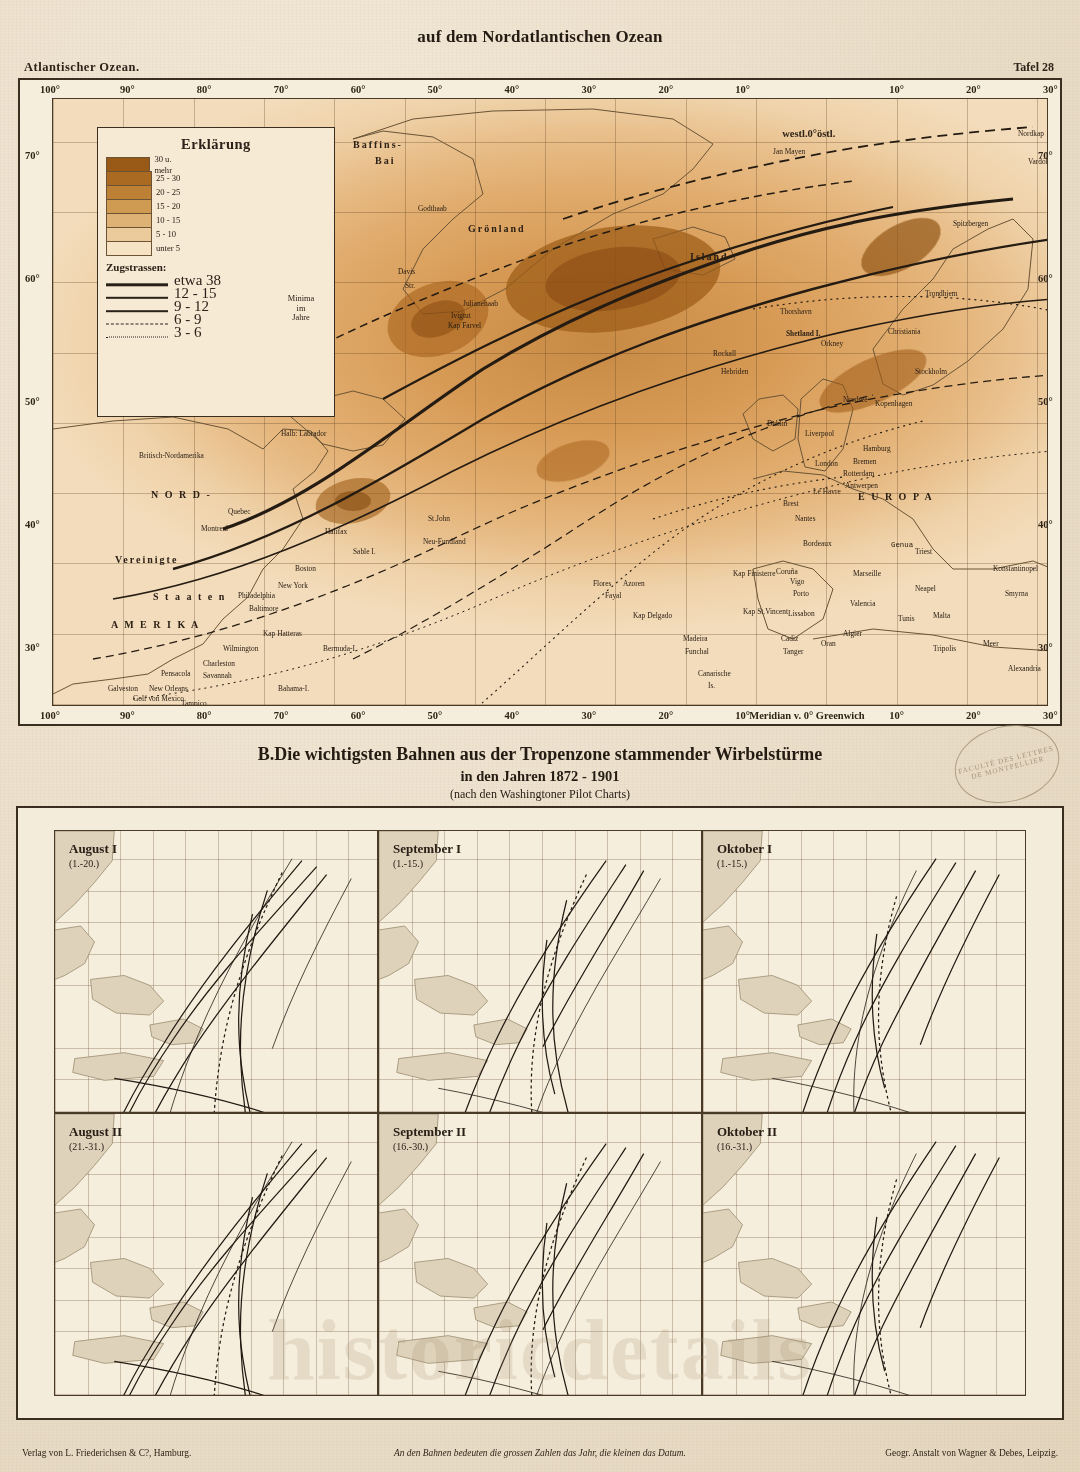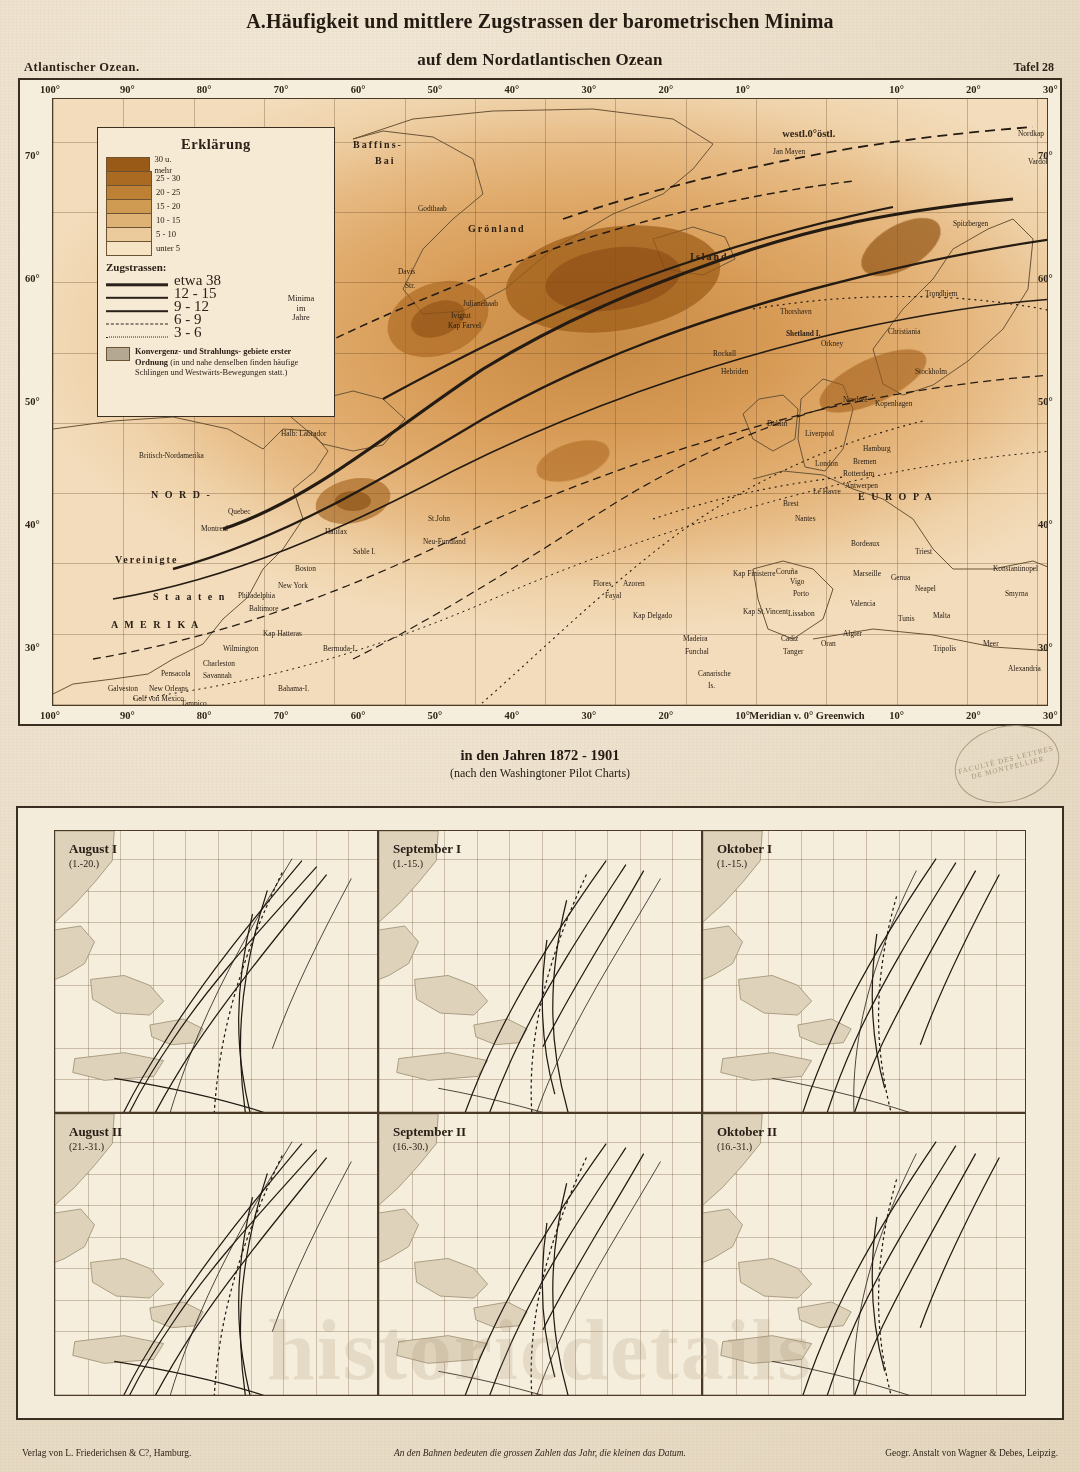--- a/index.html
+++ b/index.html
@@ -136,21 +136,20 @@
     letter-spacing:2px;pointer-events:none;user-select:none;
   }
 </style>
 </head>
 <body>
 
 <div id="page">
   <div class="paper-noise"></div>
 
   <div class="title-a">
-    <span>A.Häufigkeit und mittlere Zugstrassen der barometrischen Minima</span>
     <span class="l2">auf dem Nordatlantischen Ozean</span>
   </div>
   <div class="label-ocean">Atlantischer Ozean.</div>
   <div class="label-tafel">Tafel 28</div>
 
   <div id="mapA">
     <div class="inner" id="mapAInner">
       <div class="grat"></div>
       <svg id="mapAsvg" width="1000" height="612" viewBox="0 0 1000 612" style="position:absolute;left:0;top:0;">
 
@@ -261,28 +260,20 @@
                   <b style="height:0;border-top:1px dotted #2a2119;background:none;"></b>
                 </span>
                 <span>3 - 6</span>
               </div>
             </div>
           <div class="brace" style="width:50px;display:flex;flex-direction:column;justify-content:center;align-items:center;line-height:1.15;">
             <span>Minima</span>
             <span>im</span>
             <span>Jahre</span>
           </div>
-        </div>
-        <div class="conv">
-          <i></i>
-          <p>
-            <b>Konvergenz- und Strahlungs-</b>
-            <b>gebiete erster Ordnung</b>
-            <span>(in und nahe denselben finden häufige Schlingen und Westwärts-Bewegungen statt.)</span>
-          </p>
         </div>
       </div>
 
       <div id="placeNames">
           <div class="pn mid" style="left: 300px; top: 40px;">Baffins-</div>
           <div class="pn mid" style="left: 322px; top: 56px;">Bai</div>
           <div class="pn mid" style="left: 415px; top: 124px;">Grönland</div>
           <div class="pn mid" style="left: 637px; top: 152px;">Island</div>
           <div class="pn" style="left: 345px; top: 168px;">Davis</div>
           <div class="pn" style="left: 352px; top: 182px;">Str.</div>
@@ -335,37 +326,37 @@
           <div class="pn" style="left: 108px; top: 570px;">Pensacola</div>
           <div class="pn" style="left: 96px; top: 585px;">New Orleans</div>
           <div class="pn" style="left: 55px; top: 585px;">Galveston</div>
           <div class="pn" style="left: 128px; top: 600px;">Tampico</div>
           <div class="pn" style="left: 714px; top: 320px;">Dublin</div>
           <div class="pn" style="left: 752px; top: 330px;">Liverpool</div>
           <div class="pn" style="left: 762px; top: 360px;">London</div>
           <div class="pn" style="left: 760px; top: 388px;">Le Havre</div>
           <div class="pn" style="left: 730px; top: 400px;">Brest</div>
           <div class="pn" style="left: 742px; top: 415px;">Nantes</div>
-          <div class="pn" style="left: 750px; top: 440px; margin-left: 48px;">Bordeaux</div>
+          <div class="pn" style="left: 750px; top: 440px;">Bordeaux</div>
           <div class="pn" style="left: 810px; top: 345px;">Hamburg</div>
           <div class="pn" style="left: 800px; top: 358px;">Bremen</div>
           <div class="pn" style="left: 790px; top: 370px;">Rotterdam</div>
           <div class="pn" style="left: 792px; top: 382px;">Antwerpen</div>
           <div class="pn" style="left: 822px; top: 300px;">Kopenhagen</div>
           <div class="pn" style="left: 862px; top: 268px;">Stockholm</div>
           <div class="pn" style="left: 680px; top: 470px;">Kap Finisterre</div>
           <div class="pn" style="left: 723px; top: 468px;">Coruña</div>
           <div class="pn" style="left: 737px; top: 478px;">Vigo</div>
           <div class="pn" style="left: 740px; top: 490px;">Porto</div>
           <div class="pn" style="left: 735px; top: 510px;">Lissabon</div>
           <div class="pn" style="left: 728px; top: 535px;">Cadiz</div>
           <div class="pn" style="left: 730px; top: 548px; text-align: right;">Tanger</div>
           <div class="pn" style="left: 775px; top: 500px; padding-left: 22px;">Valencia</div>
           <div class="pn" style="left: 800px; top: 470px;">Marseille</div>
-          <div class="pn" style="left: 838px; top: 474px;">Genua</div>
+          <div class="pn" style="left: 838px; top: 442px; font-family: Liberation Mono, monospace;">Genua</div>
           <div class="pn" style="left: 862px; top: 448px;">Triest</div>
           <div class="pn" style="left: 862px; top: 485px;">Neapel</div>
           <div class="pn" style="left: 880px; top: 512px;">Malta</div>
           <div class="pn" style="left: 845px; top: 515px;">Tunis</div>
           <div class="pn" style="left: 790px; top: 530px;">Algier</div>
           <div class="pn" style="left: 768px; top: 540px;">Oran</div>
           <div class="pn" style="left: 880px; top: 545px;">Tripolis</div>
           <div class="pn" style="left: 940px; top: 465px;">Konstantinopel</div>
           <div class="pn" style="left: 952px; top: 490px;">Smyrna</div>
           <div class="pn" style="left: 632px; top: 548px;">Funchal</div>
@@ -417,20 +408,21 @@
     <div id="latRight">
         <div class="lat-lab" style="left: 1018px; top: 70px;">70°</div>
         <div class="lat-lab" style="left: 1018px; top: 193px;">60°</div>
         <div class="lat-lab" style="left: 1018px; top: 316px;">50°</div>
         <div class="lat-lab" style="left: 1018px; top: 439px;">40°</div>
         <div class="lat-lab" style="left: 1018px; top: 562px;">30°</div>
       </div>
   </div>
 
   <div class="title-b">
+    <span>B.Die wichtigsten Bahnen aus der Tropenzone stammender Wirbelstürme</span>
     <span class="l2">in den Jahren 1872 - 1901</span>
     <span class="l3">(nach den Washingtoner Pilot Charts)</span>
   </div>
   <div class="stamp">FACULTÉ DES LETTRES DE MONTPELLIER</div>
 
   <div id="mapB">
     <div class="panels" id="panelGrid">
         <div class="panel">
           <div class="pgrid"></div>
           <svg viewBox="0 0 326 284" preserveAspectRatio="none" style="position:absolute;inset:0;width:100%;height:100%;">

